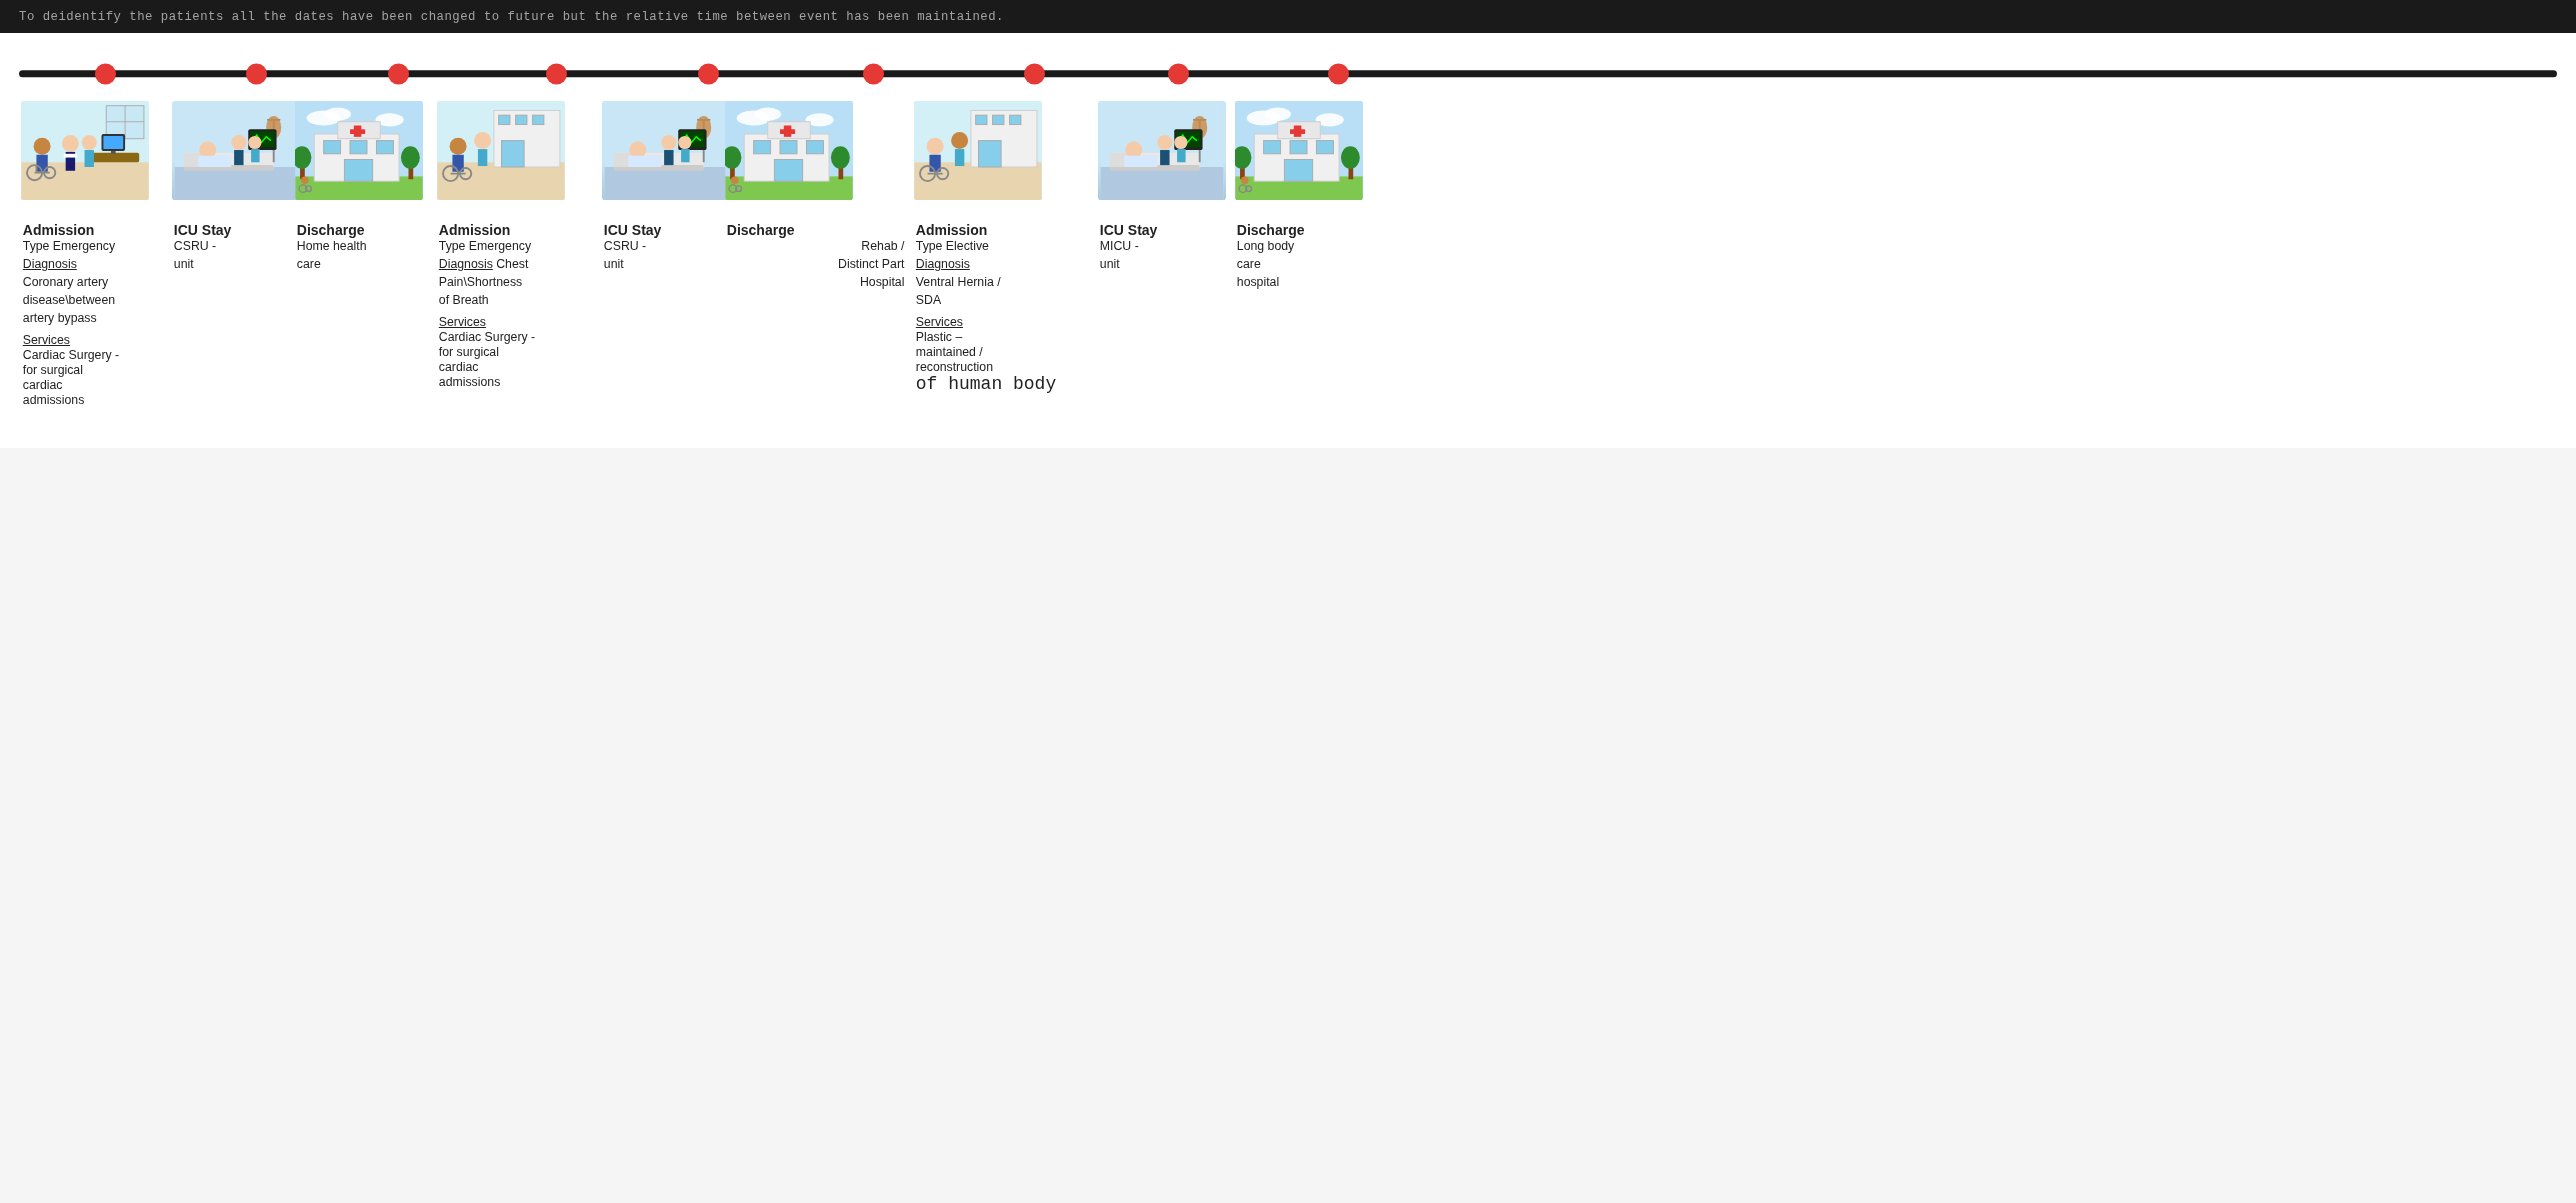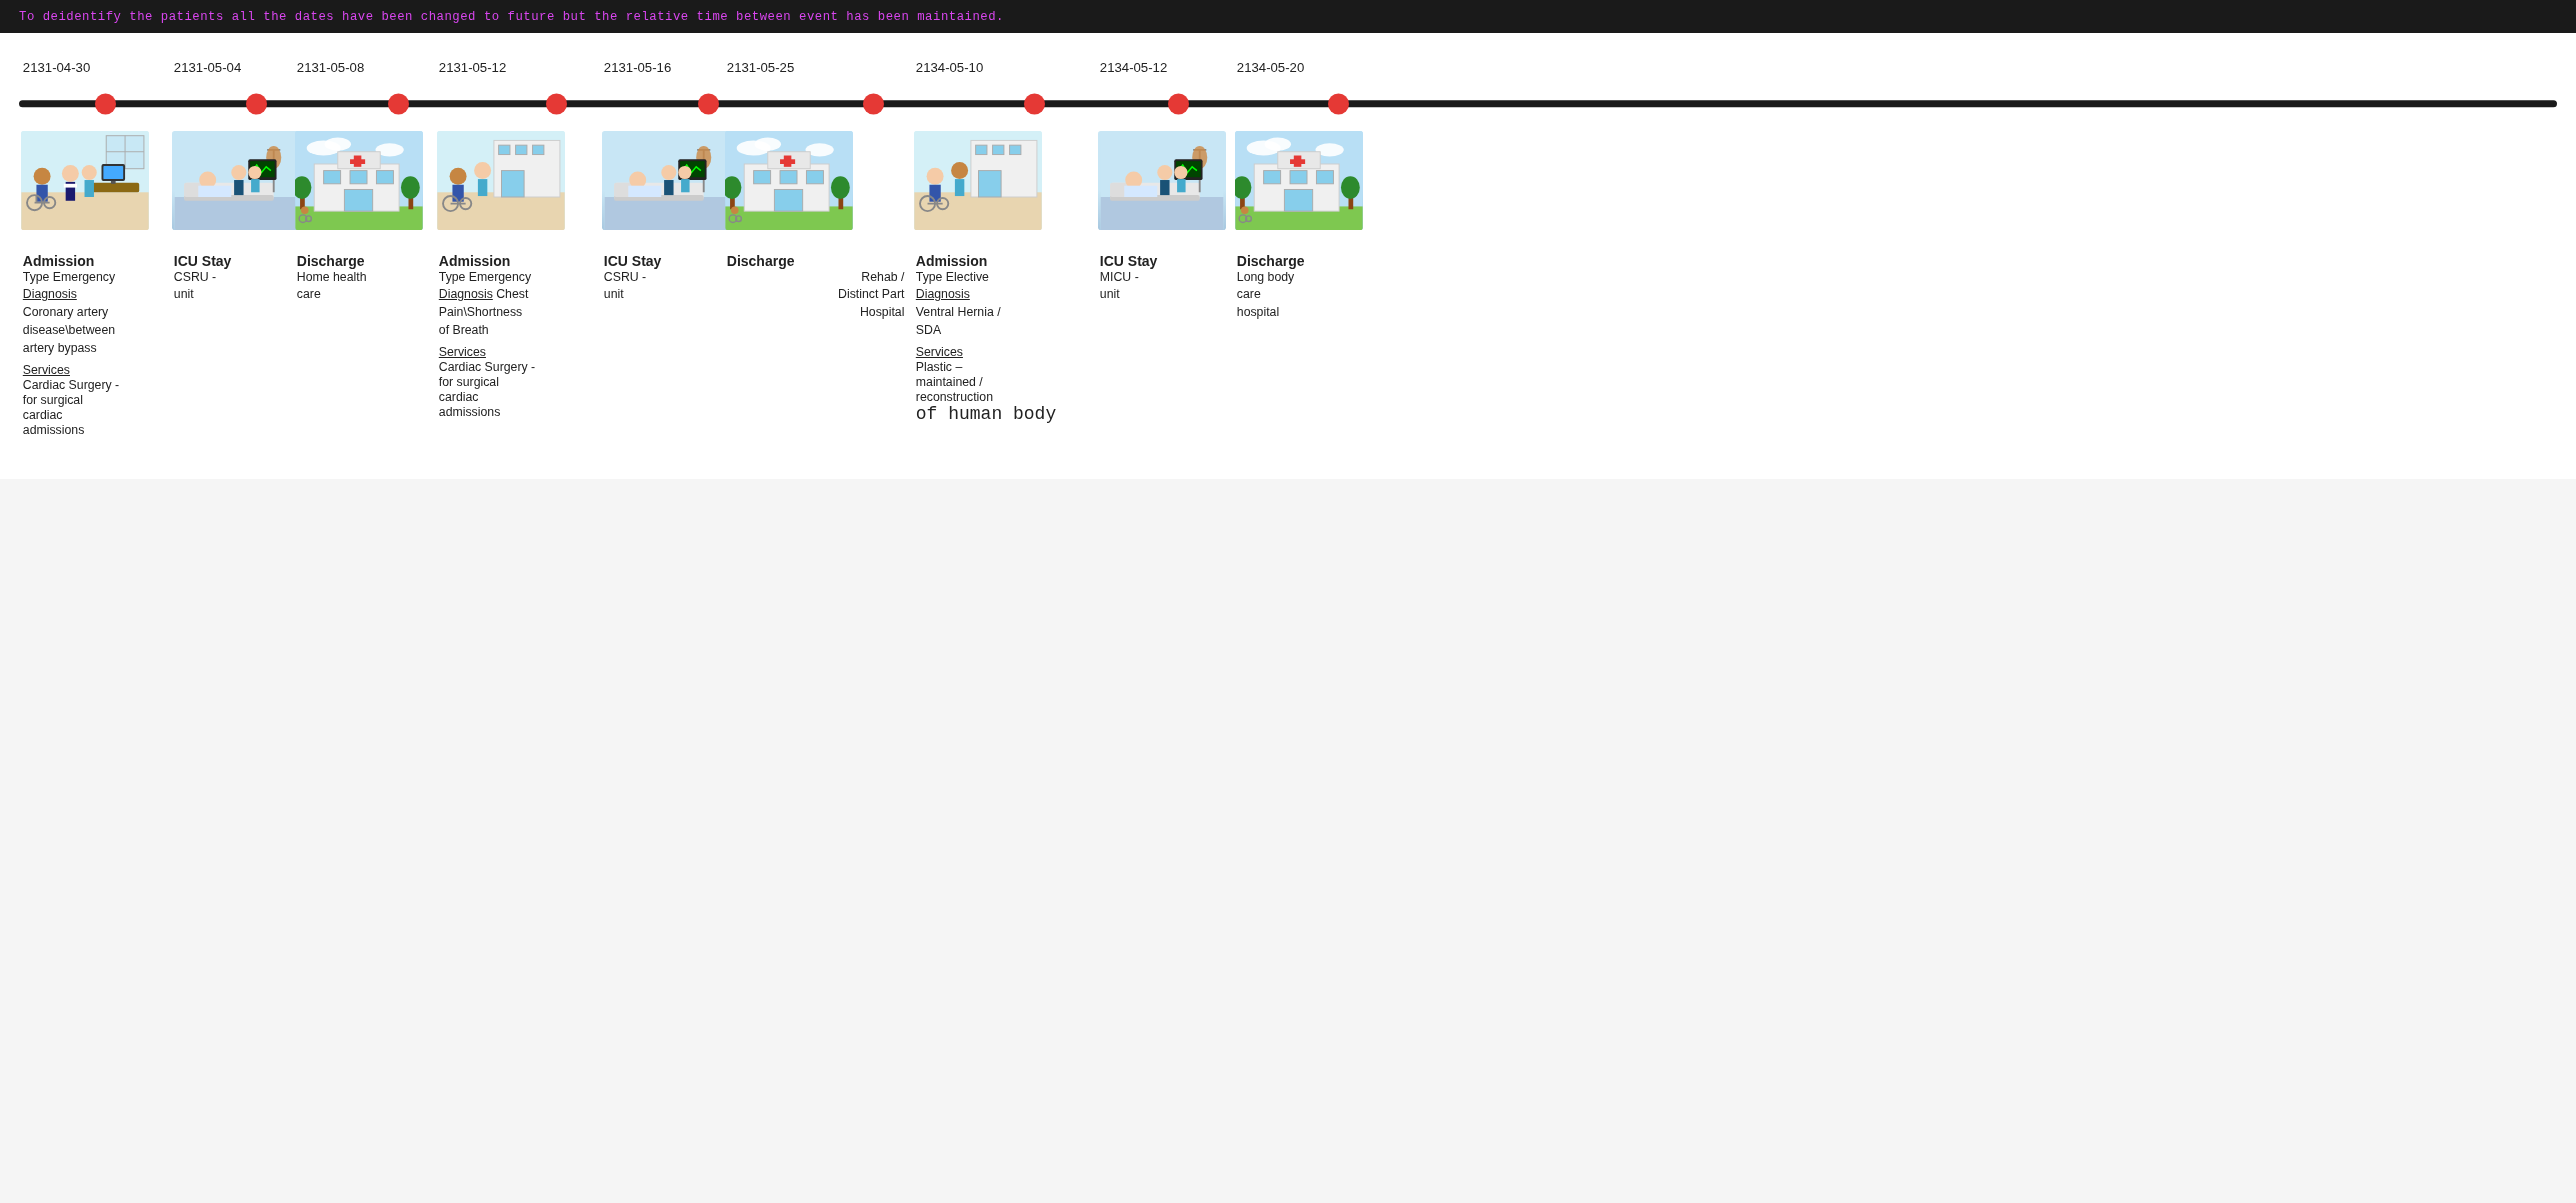--- a/index.html
+++ b/index.html
@@ -6,21 +6,21 @@
     body {
       background: #f5f5f5;
       font-family: Arial, sans-serif;
       font-size: 13.2px;
       color: #222;
       min-width: 1134px;
     }
 
     .banner {
       background: #1a1a1a;
-      color: #d946ef;
+      color: #a3a3a3;
       font-family: 'Courier New', monospace;
       font-size: 12.3px;
       padding: 9.5px 19px;
       letter-spacing: 0.5px;
     }
 
     
     .scene-svg {
       width: 100%;
       height: 100%;
@@ -113,31 +113,20 @@
 <body>
 
 <div class="page-wrapper">
 
   <div class="banner">
     <span>To deidentify the patients all the dates have been changed to future but the relative time between event has been maintained.</span>
   </div>
 
   <div class="content-area">
 
-    <div class="dates-grid">
-      <div class="date-cell">2131-04-30</div>
-      <div class="date-cell">2131-05-04</div>
-      <div class="date-cell">2131-05-08</div>
-      <div class="date-cell">2131-05-12</div>
-      <div class="date-cell">2131-05-16</div>
-      <div class="date-cell">2131-05-25</div>
-      <div class="date-cell">2134-05-10</div>
-      <div class="date-cell">2134-05-12</div>
-      <div class="date-cell">2134-05-20</div>
-    </div>
 
     <div class="timeline-section" style="margin: 7.6px 0 11.3px 0;">
       <div class="tl-line"></div>
 
       <div class="tl-dot" style="left: calc(76px)"></div>
       <div class="tl-dot" style="left: calc(227px)"></div>
       <div class="tl-dot" style="left: calc(369px)"></div>
       <div class="tl-dot" style="left: calc(527px)"></div>
       <div class="tl-dot" style="left: calc(679px)"></div>
       <div class="tl-dot" style="left: calc(844px)"></div>

